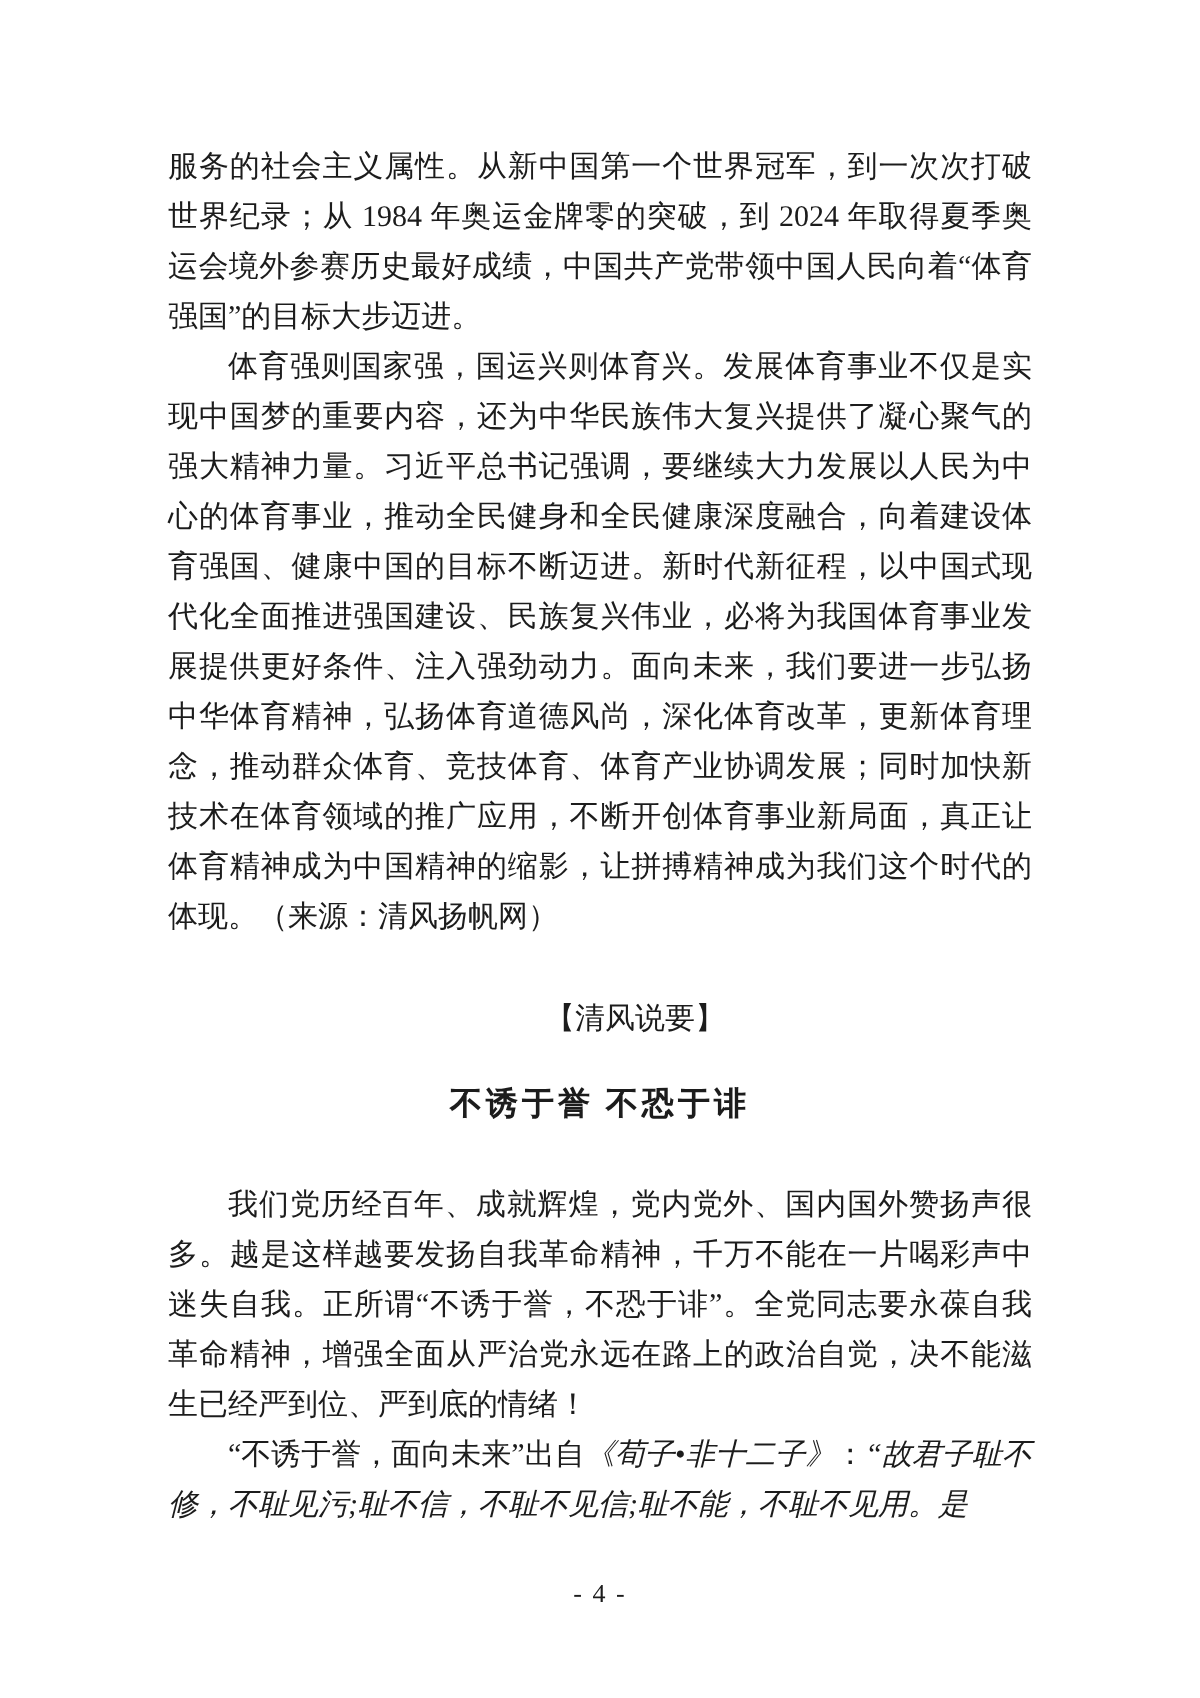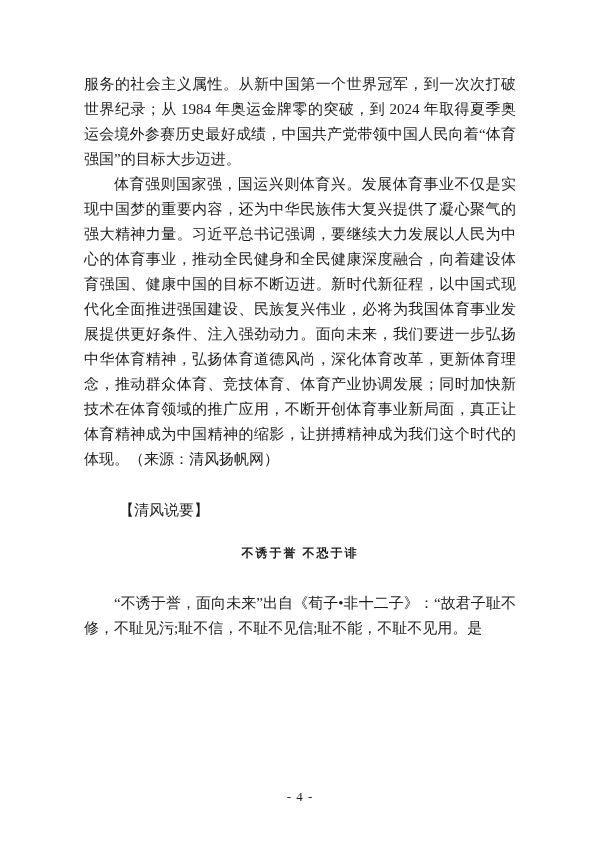--- a/index.html
+++ b/index.html
@@ -28,32 +28,33 @@
     line-height: 25px;
     text-align: justify;
     text-justify: inter-ideograph;
     word-break: break-all;
   }
   .indent {
     text-indent: 2em;
   }
   .section-label {
     margin-top: 26px;
-    text-align: left;
+    text-align: center;
     margin-left: 35px;
   }
   .heading {
     margin: 16px 0 24px 0;
-    font-size: 12px;
+    font-size: 16px;
     line-height: 28px;
     font-weight: bold;
     text-align: center;
     letter-spacing: 2px;
   }
   .kai {
+    font-style: italic;
   }
   .footer {
     position: absolute;
     top: 788px;
     left: 0;
     width: 100%;
     text-align: center;
     font-size: 13px;
     line-height: 18px;
     color: #1c1c1c;
@@ -62,16 +63,17 @@
 </style>
 </head>
 <body>
 
 <div class="page">
   <div class="content">
     <p class="para">服务的社会主义属性。从新中国第一个世界冠军，到一次次打破世界纪录；从 1984 年奥运金牌零的突破，到 2024 年取得夏季奥运会境外参赛历史最好成绩，中国共产党带领中国人民向着“体育强国”的目标大步迈进。</p>
     <p class="para indent">体育强则国家强，国运兴则体育兴。发展体育事业不仅是实现中国梦的重要内容，还为中华民族伟大复兴提供了凝心聚气的强大精神力量。习近平总书记强调，要继续大力发展以人民为中心的体育事业，推动全民健身和全民健康深度融合，向着建设体育强国、健康中国的目标不断迈进。新时代新征程，以中国式现代化全面推进强国建设、民族复兴伟业，必将为我国体育事业发展提供更好条件、注入强劲动力。面向未来，我们要进一步弘扬中华体育精神，弘扬体育道德风尚，深化体育改革，更新体育理念，推动群众体育、竞技体育、体育产业协调发展；同时加快新技术在体育领域的推广应用，不断开创体育事业新局面，真正让体育精神成为中国精神的缩影，让拼搏精神成为我们这个时代的体现。（来源：清风扬帆网）</p>
     <p class="para section-label">【清风说要】</p>
     <h2 class="heading">不诱于誉 不恐于诽</h2>
+    <p class="para indent">我们党历经百年、成就辉煌，党内党外、国内国外赞扬声很多。越是这样越要发扬自我革命精神，千万不能在一片喝彩声中迷失自我。正所谓“不诱于誉，不恐于诽”。全党同志要永葆自我革命精神，增强全面从严治党永远在路上的政治自觉，决不能滋生已经严到位、严到底的情绪！</p>
     <p class="para indent"><span>“不诱于誉，面向未来”出自</span><span class="kai">《荀子•非十二子》</span><span>：</span><span class="kai">“故君子耻不修，不耻见污;耻不信，不耻不见信;耻不能，不耻不见用。是</span></p>
   </div>
   <div class="footer">- 4 -</div>
 </div>
 
 </body></html>

